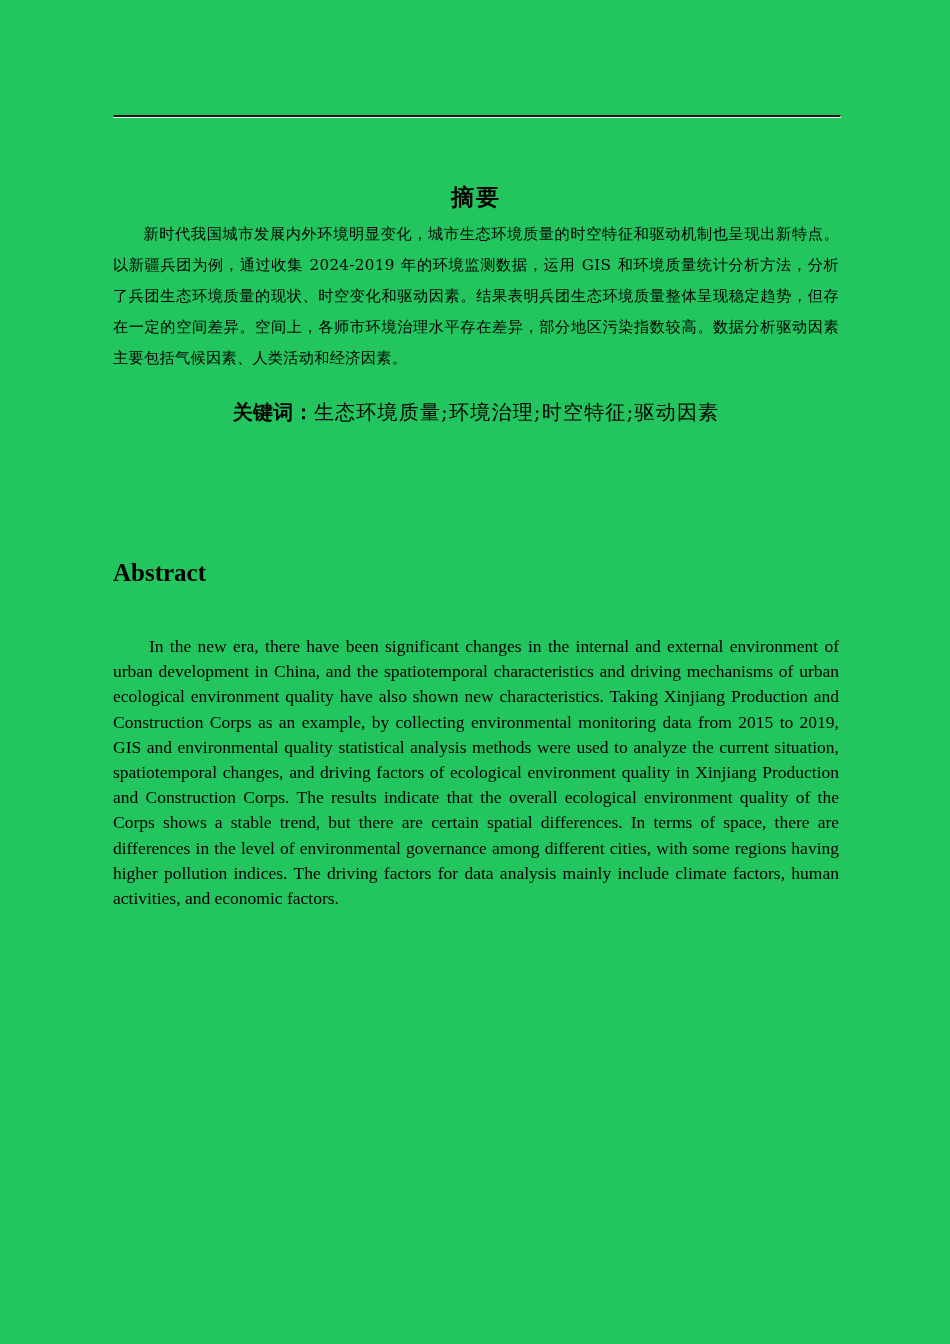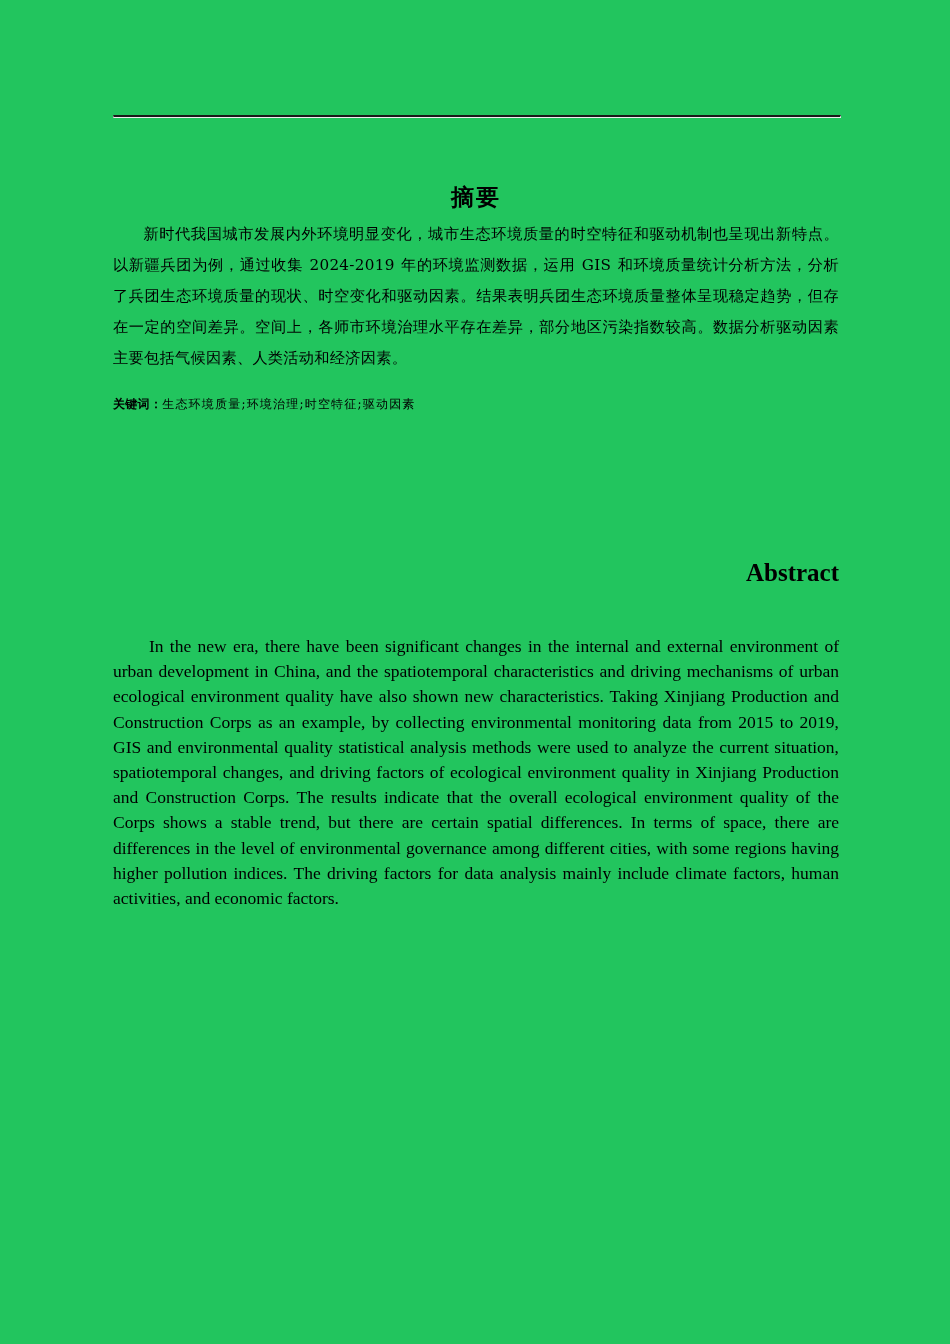--- a/index.html
+++ b/index.html
@@ -60,39 +60,40 @@
     text-indent: 2em;
     letter-spacing: 0.3px;
     word-spacing: 1px;
   }
   .cn-keywords {
     position: absolute;
     left: 113px;
     top: 377px;
     width: 726px;
     font-family: "DejaVu Serif", "Liberation Serif", serif;
-    font-size: 12px;
+    font-size: 20px;
     line-height: 31px;
     letter-spacing: 0.3px;
+    text-align: center;
   }
   .cn-keywords .kw-label {
     font-family: "DejaVu Sans", "Liberation Sans", sans-serif;
     font-weight: 700;
   }
   .cn-keywords .kw-value {
     letter-spacing: 1.2px;
   }
 
   
   .en-heading {
     position: absolute;
     left: 113px;
     top: 540px;
     width: 726px;
-    text-align: right;
+    text-align: left;
     font-family: "Liberation Serif", "DejaVu Serif", serif;
     font-size: 25px;
     font-weight: 700;
     line-height: 1.25;
   }
   .en-para {
     position: absolute;
     left: 113px;
     top: 590px;
     width: 726px;

